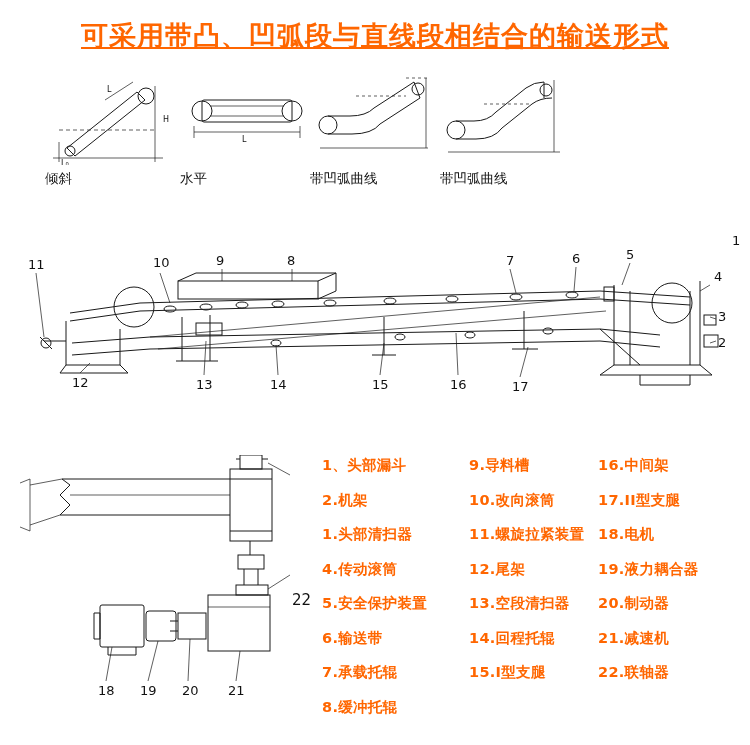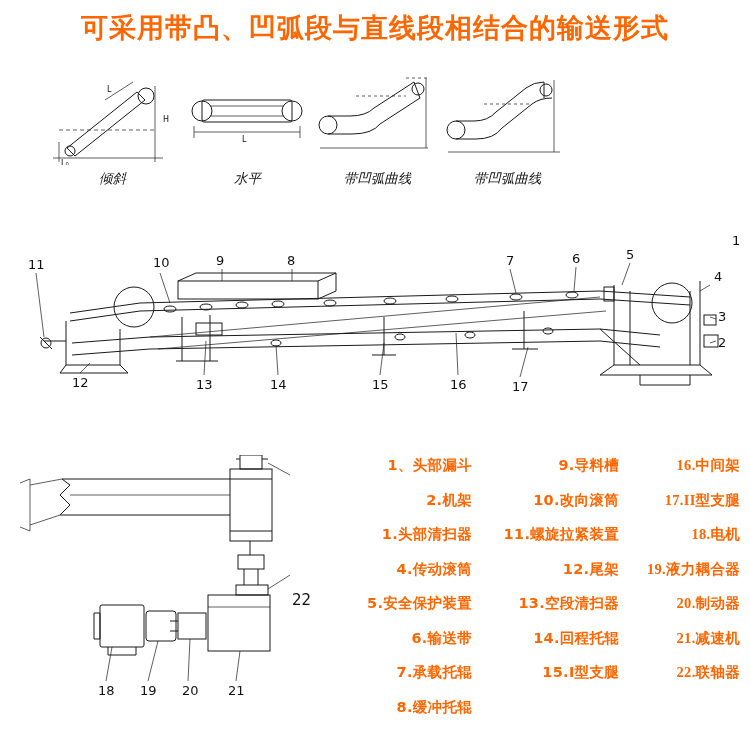--- a/index.html
+++ b/index.html
@@ -10,46 +10,46 @@
     font-family: "DejaVu Sans", "Liberation Sans", sans-serif;
     overflow: hidden;
   }
   #page {
     position: relative;
     width: 750px; height: 745px;
     background: #ffffff;
   }
   .title {
     position: absolute;
-    top: 10px; left: 0; width: 750px;
+    top: 18px; left: 0; width: 750px;
     text-align: center;
     color: #ff6600;
     font-weight: bold;
     font-size: 27px;
     letter-spacing: 1px;
     font-family: "DejaVu Sans", "Liberation Sans", sans-serif;
     white-space: nowrap;
+    text-decoration: underline;
   }
   
   .row-top {
     position: absolute;
     top: 70px; left: 0; width: 750px; height: 130px;
   }
   .sketch {
     position: absolute;
     width: 135px; height: 95px;
   }
   .sk-caption {
     position: absolute;
     top: 100px;
     width: 135px;
-    text-align: center;
+    text-align: left;
     font-size: 13.5px;
     color: #111;
-    font-style: italic;
   }
   .s1 { left: 45px; }
   .s2 { left: 180px; }
   .s3 { left: 310px; }
   .s4 { left: 440px; }
   .s5 { left: 570px; }
 
   
   .main-diagram {
     position: absolute;
@@ -66,25 +66,24 @@
     top: 448px; left: 318px;
     width: 432px; height: 290px;
     color: #ff6600;
     font-size: 14.5px;
     font-weight: bold;
   }
   .legend-col {
     position: absolute;
     top: 0;
     width: 150px;
-    text-align: right;
   }
   .legend-col.c1 { left: 4px; }
   .legend-col.c2 { left: 151px; }
-  .legend-col.c3 { left: 272px; font-family: Liberation Serif, serif; }
+  .legend-col.c3 { left: 280px; }
   .legend-item {
     height: 34.5px;
     line-height: 34.5px;
     white-space: nowrap;
     letter-spacing: 0.3px;
   }
   svg { display: block; }
   .ln { stroke: #1a1a1a; stroke-width: 1; fill: none; }
   .ln-thin { stroke: #1a1a1a; stroke-width: 0.7; fill: none; }
   .num { font-size: 13px; fill: #111; font-family: "DejaVu Sans", sans-serif; }

